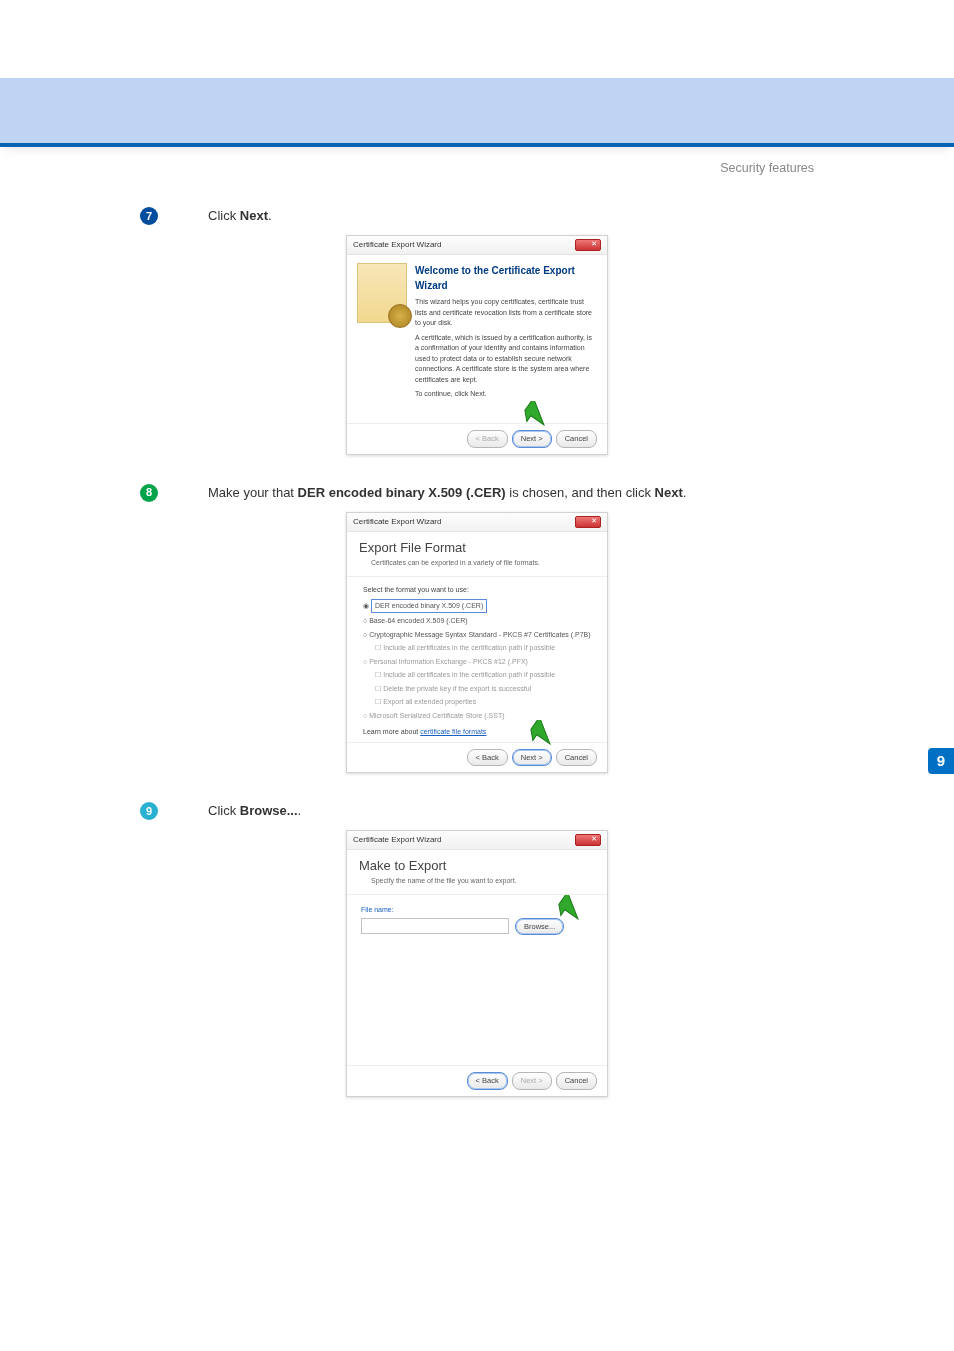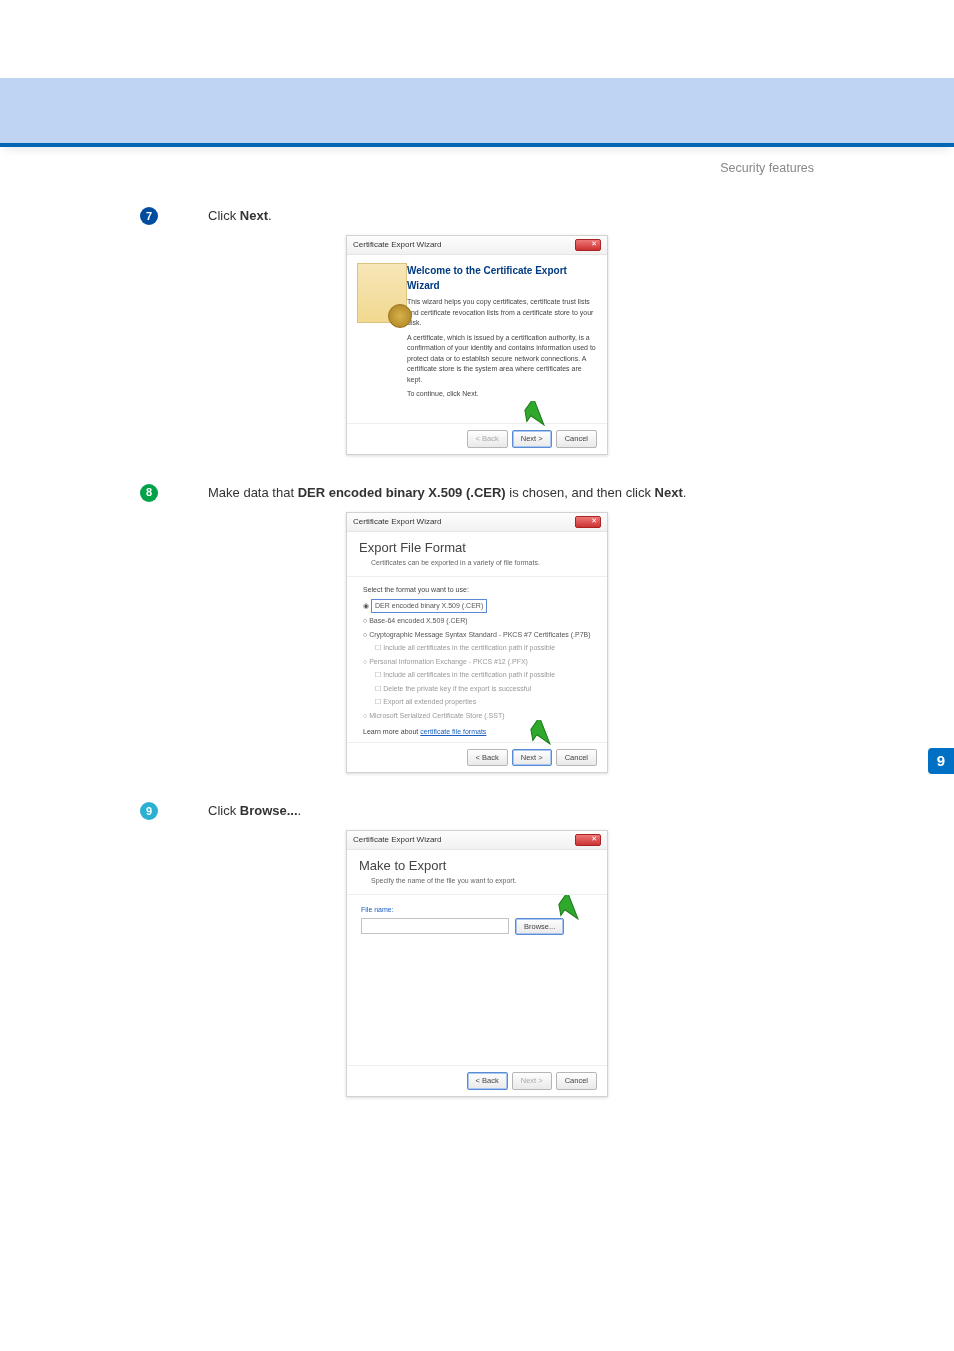--- a/index.html
+++ b/index.html
@@ -94,25 +94,25 @@
     display:flex;
     justify-content:flex-end;
     gap:4px;
   }
   .wiz-btn {
     display:inline-block;
     padding: 2px 8px;
     font-size: 7.5px;
     background: linear-gradient(#fefefe,#e9e9e9);
     border: 1px solid #b5b5b5;
-    border-radius: 2px;
+    border-radius: 8px;
   }
   .wiz-btn.disabled { color:#aaa; }
   .wiz-btn.primary { border-color:#5a8bd6; box-shadow:0 0 0 1px #a8c6f0 inset;}
-  .welcome-flex { display:flex; }
+  .welcome-flex { display:flex; gap:8px;}
   .cert-icon {
     width:48px; height:58px;
     background:linear-gradient(#f7e6b8,#f2d990);
     border:1px solid #d8c37f;
     position:relative;
     flex-shrink:0;
   }
   .cert-icon::after {
     content:"";
     position:absolute;
@@ -198,21 +198,21 @@
       <div class="wiz-btnrow">
         <span class="wiz-btn disabled">&lt; Back</span>
         <span class="wiz-btn primary">Next &gt;</span>
         <span class="wiz-btn">Cancel</span>
       </div>
     </div>
 
     <div class="step">
       <span class="step-num n8">8</span>
       <span class="step-text">
-        <span>Make data that </span><b>DER encoded binary X.509 (.CER)</b><span> is chosen, and then click </span><b>Next</b><span>.</span>
+        <span>Make your that </span><b>DER encoded binary X.509 (.CER)</b><span> is chosen, and then click </span><b>Next</b><span>.</span>
       </span>
     </div>
 
     <div class="wiz-container">
       <div class="wiz-title">
         <span>Certificate Export Wizard</span>
         <span class="wiz-close"></span>
       </div>
       <div class="fmt-header">
         <div class="h">Export File Format</div>

